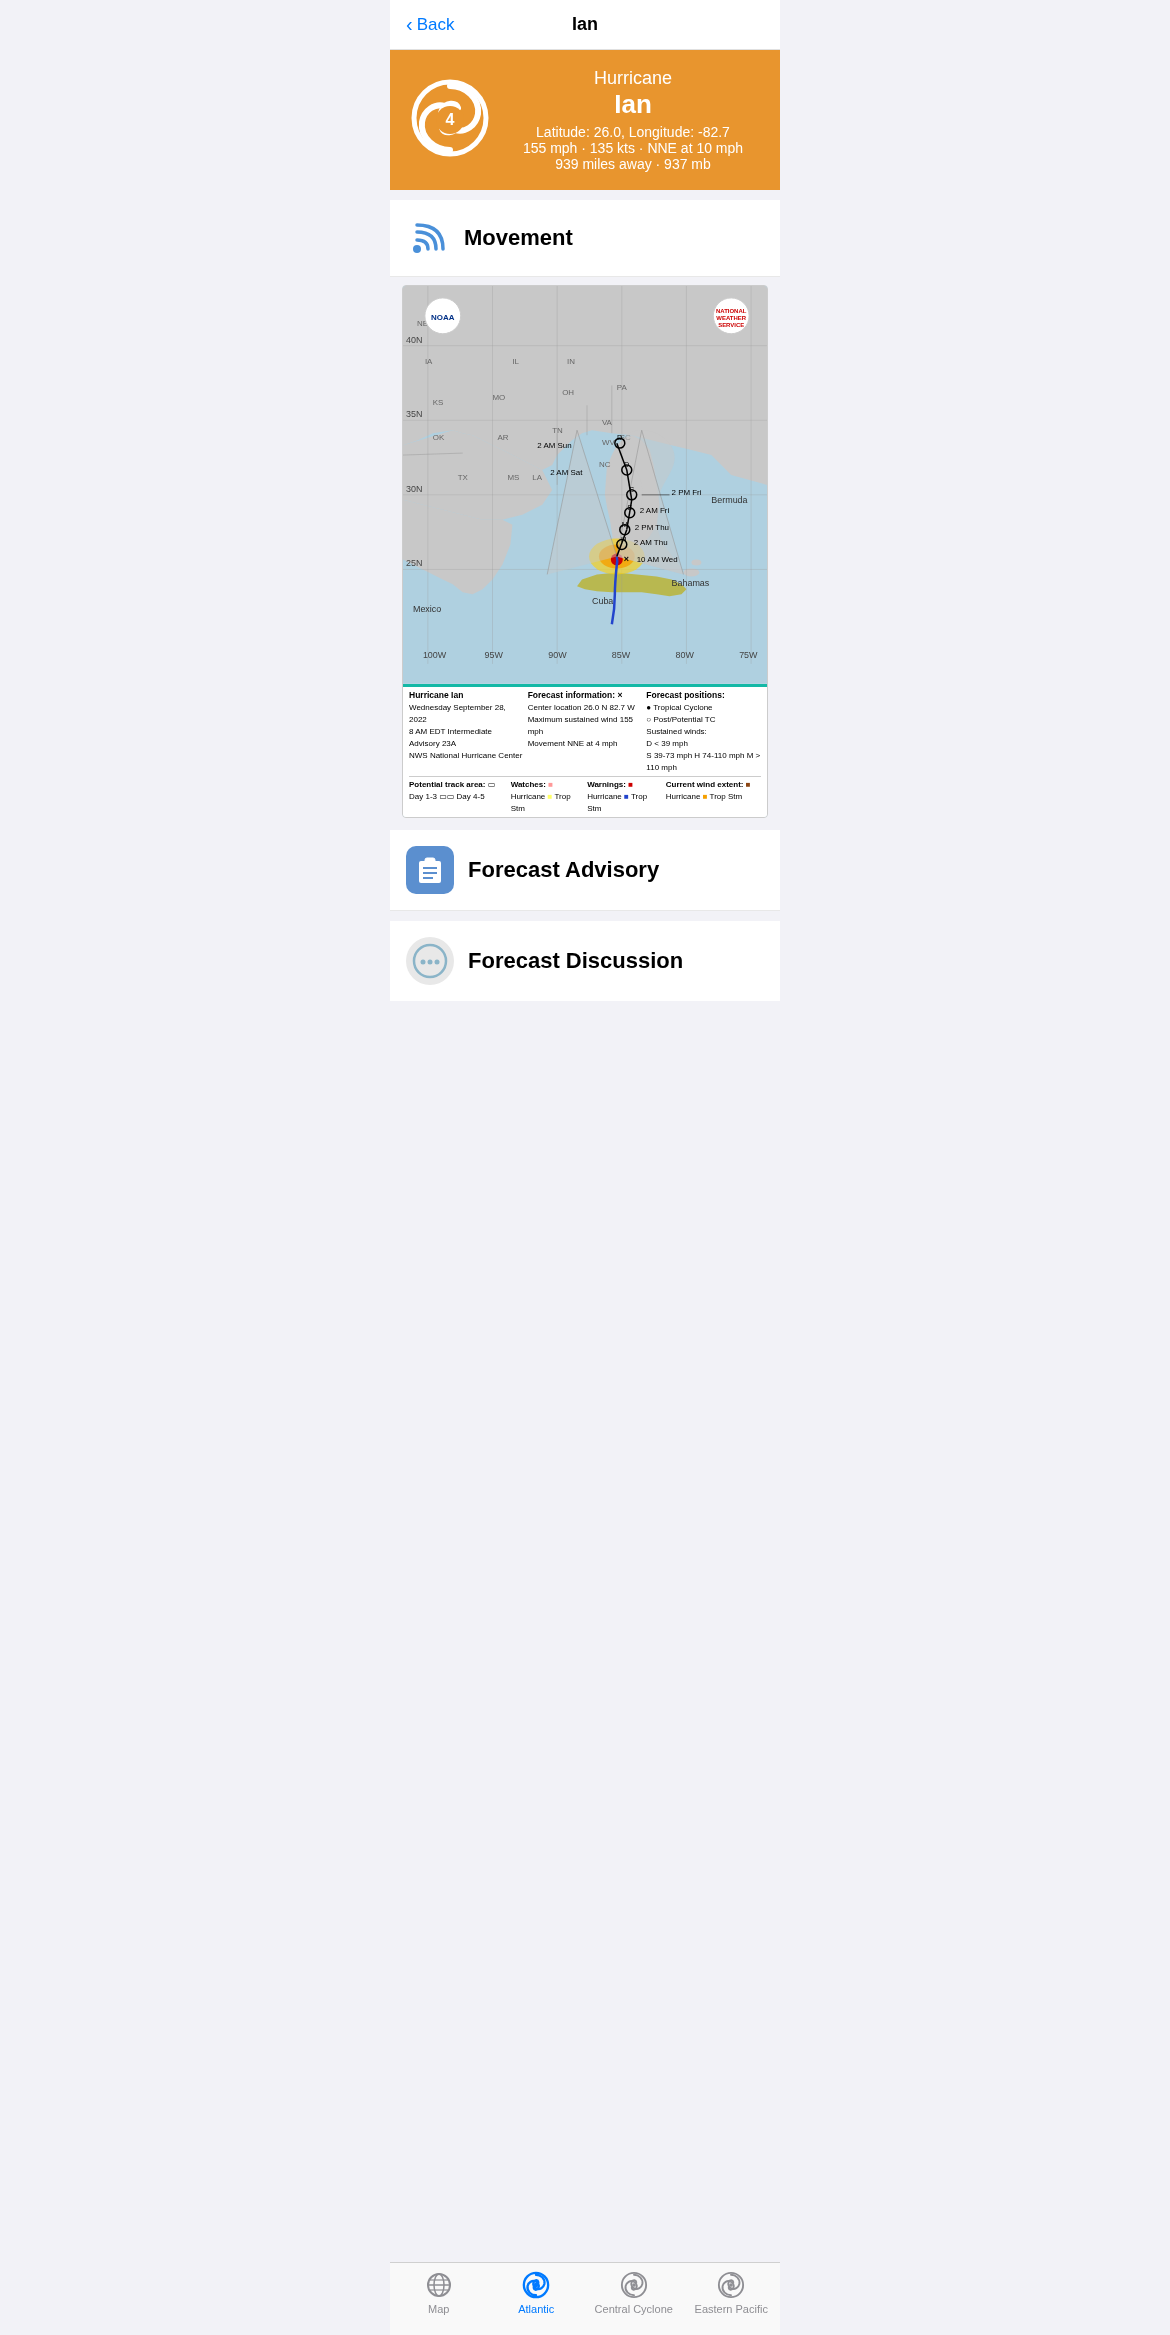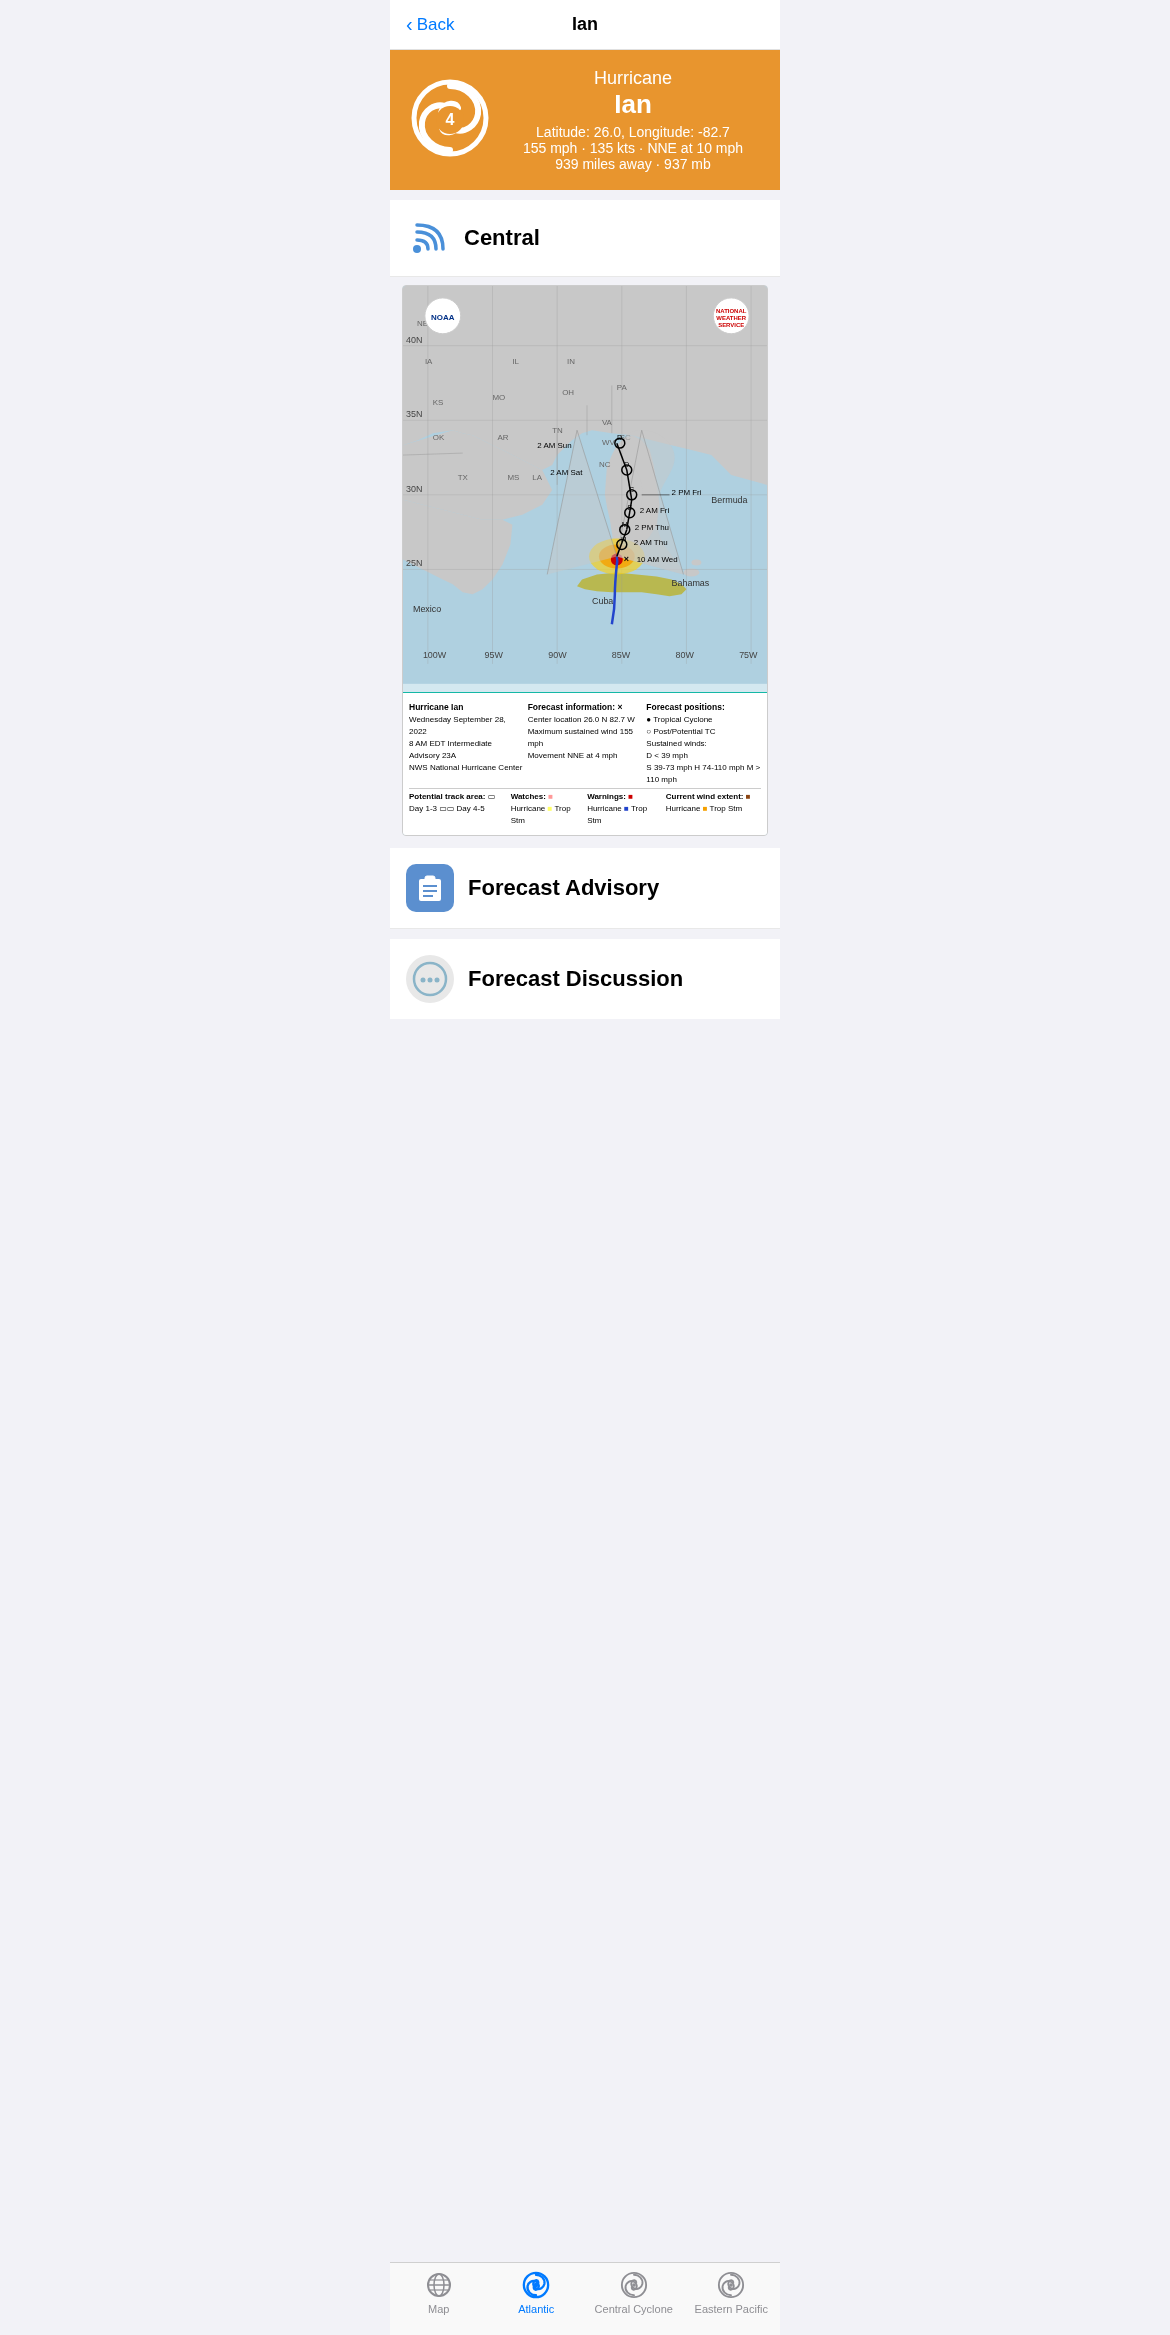--- a/index.html
+++ b/index.html
@@ -293,26 +293,25 @@
       color: #fff;
       font-size: 9.5px;
       text-align: center;
       padding: 4px 6px;
       line-height: 1.4;
     }
 
     
     .map-legend {
       background: #fff;
-      padding: 8px 6px;
+      padding: 2px 6px;
       font-size: 8px;
       line-height: 1.5;
       color: #000;
-      border-top: 1px solid #14b8a6;
-      margin-top: 8px;
+      border-top: 3px solid #14b8a6;
     }
     .legend-row {
       display: flex;
       justify-content: space-between;
       gap: 4px;
     }
     .legend-col {
       flex: 1;
     }
     .legend-col-title {
@@ -362,21 +361,21 @@
 <div class="section">
   <div class="section-header">
     <div class="section-icon">
       <svg class="rss-icon" viewBox="0 0 36 36">
         <circle cx="7" cy="29" r="4" fill="#4a90d9"></circle>
         <path d="M7 20 Q18 20 18 29" fill="none" stroke="#4a90d9" stroke-width="3.5" stroke-linecap="round"></path>
         <path d="M7 12 Q26 12 26 29" fill="none" stroke="#4a90d9" stroke-width="3.5" stroke-linecap="round"></path>
         <path d="M7 5 Q33 5 33 29" fill="none" stroke="#4a90d9" stroke-width="3.5" stroke-linecap="round"></path>
       </svg>
     </div>
-    <span class="section-title">Central</span>
+    <span class="section-title">Movement</span>
   </div>
 </div>
 
 <div class="track-section">
 
   <div class="map-container">
 
 
     <svg viewBox="0 0 366 400" class="track-map-svg">
 

